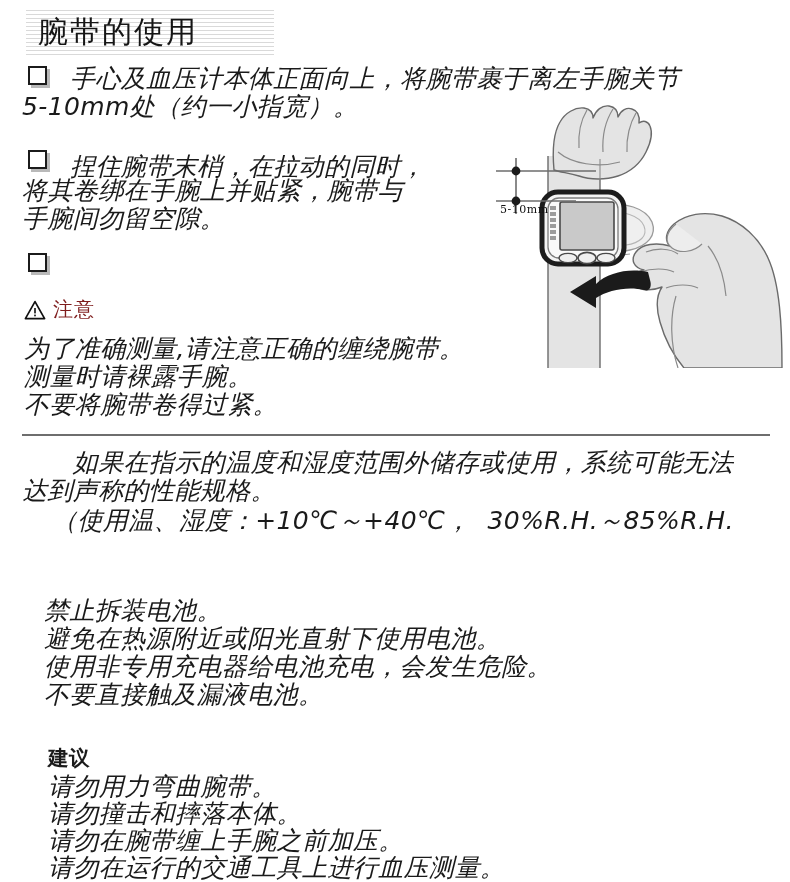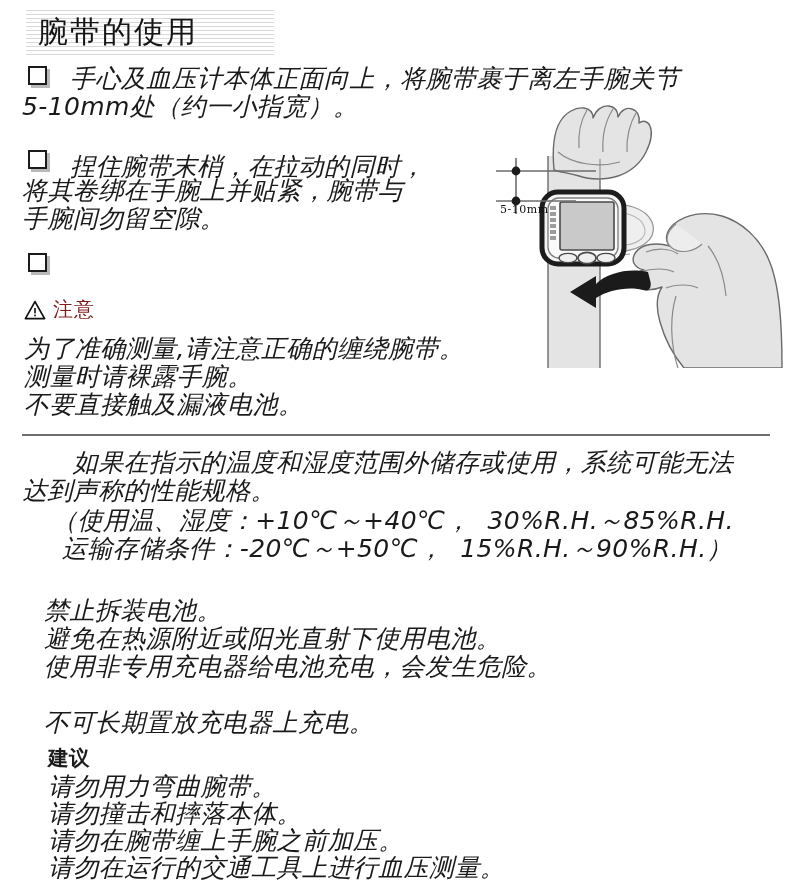--- a/index.html
+++ b/index.html
@@ -157,35 +157,34 @@
     <svg class="warn-tri" viewBox="0 0 22 20">
       <path d="M11 1.6 L20.6 18.6 L1.4 18.6 Z" fill="none" stroke="#111" stroke-width="1.7" stroke-linejoin="round"></path>
       <rect x="10.2" y="8" width="1.6" height="5.4" fill="#111"></rect>
       <rect x="10.2" y="14.6" width="1.6" height="1.7" fill="#111"></rect>
     </svg>
     <span class="warn-label">注意</span>
   </div>
 
   <div class="blk body-line" style="left:24px; top:334px;">为了准确测量,请注意正确的缠绕腕带。</div>
   <div class="blk body-line" style="left:24px; top:362px;">测量时请裸露手腕。</div>
-  <div class="blk body-line" style="left:24px; top:390px;">不要直接触及漏液电池。</div>
+  <div class="blk body-line" style="left:24px; top:390px;">不要将腕带卷得过紧。</div>
 
   <div class="divider"></div>
 
   <div class="blk body-line" style="left:22px; top:448px;">　　如果在指示的温度和湿度范围外储存或使用，系统可能无法</div>
   <div class="blk body-line" style="left:22px; top:476px;">达到声称的性能规格。</div>
 
   <div class="blk body-line" style="left:52px; top:506px;">（使用温、湿度：+10℃～+40℃，  30%R.H.～85%R.H.</div>
-  <div class="blk body-line" style="left:62px; top:534px;">运输存储条件：-20℃～+50℃，  15%R.H.～90%R.H.）</div>
 
 
   <div class="blk body-line" style="left:44px; top:596px;">禁止拆装电池。</div>
   <div class="blk body-line" style="left:44px; top:624px;">避免在热源附近或阳光直射下使用电池。</div>
   <div class="blk body-line" style="left:44px; top:652px;">使用非专用充电器给电池充电，会发生危险。</div>
-  <div class="blk body-line" style="left:44px; top:708px;">不可长期置放充电器上充电。</div>
+  <div class="blk body-line" style="left:44px; top:680px;">不要直接触及漏液电池。</div>
 
   <div class="blk subhead" style="left:48px; top:744px;">建议</div>
   <div class="blk body-line" style="left:48px; top:772px;">请勿用力弯曲腕带。</div>
   <div class="blk body-line" style="left:48px; top:826px;">请勿在腕带缠上手腕之前加压。</div>
   <div class="blk body-line" style="left:48px; top:799px;">请勿撞击和摔落本体。</div>
   <div class="blk body-line" style="left:48px; top:853px;">请勿在运行的交通工具上进行血压测量。</div>
 
   <div class="illus">
     <svg width="306" height="272" viewBox="0 0 306 272">
 

